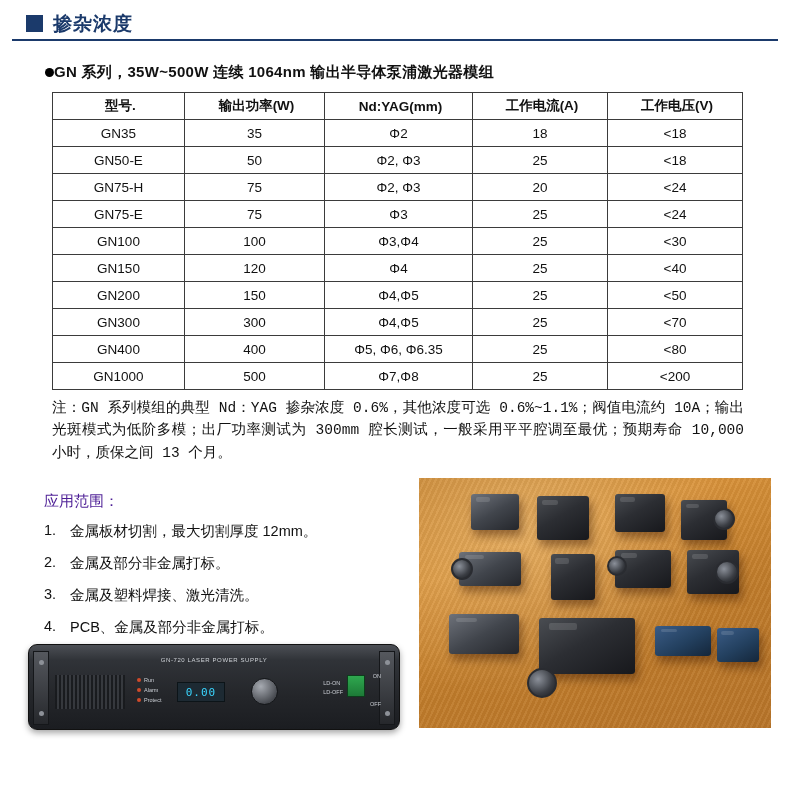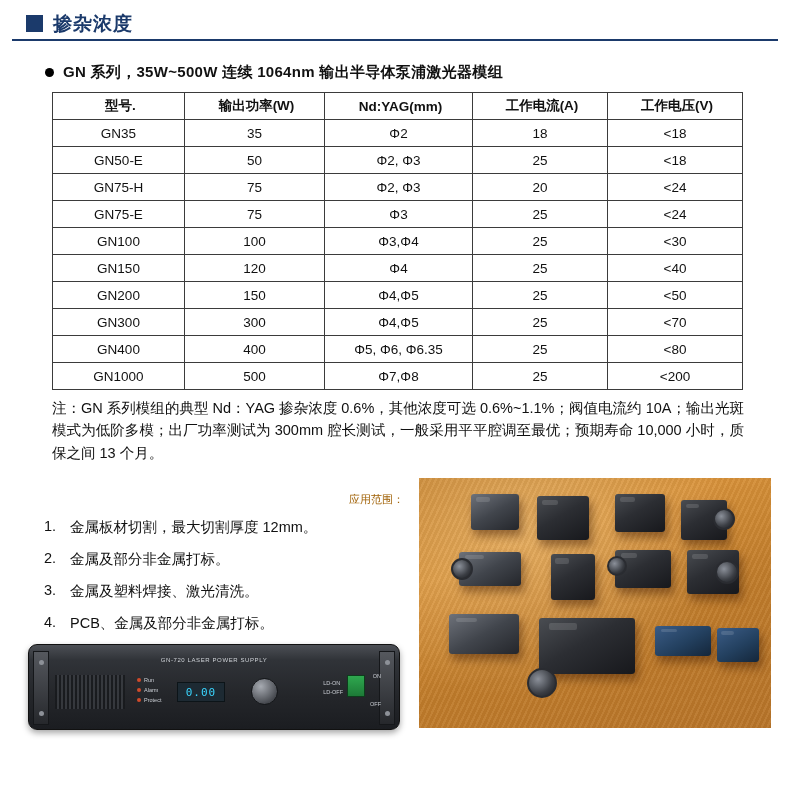--- a/index.html
+++ b/index.html
@@ -34,21 +34,20 @@
     font-weight: bold;
     color: #1b3a6b;
     letter-spacing: 1px;
     line-height: 1;
   }
 
   
   .section-title {
     display: flex;
     align-items: center;
-    gap: 9px;
     margin: 22px 0 10px 45px;
   }
   .bullet-dot {
     width: 9px;
     height: 9px;
     border-radius: 50%;
     background: #000;
     flex: 0 0 auto;
   }
   .section-title-text {
@@ -80,40 +79,40 @@
     padding-left: 6px;
   }
 
   
   .note {
     margin: 7px 46px 0 52px;
     font-size: 14.5px;
     line-height: 1.55;
     color: #111;
     text-align: justify;
+    font-family: Liberation Mono, monospace;
   }
 
   
   .lower {
     position: relative;
     margin-top: 14px;
     height: 300px;
   }
 
   .apps {
     position: absolute;
     left: 44px;
     top: 14px;
     width: 360px;
   }
   .apps-title {
-    font-size: 11px;
-    color: #a16207;
+    font-size: 15px;
+    color: #4c1d95;
     margin-bottom: 11px;
-    text-align: right;
   }
   .apps-list {
     list-style: none;
     margin: 0;
     padding: 0;
   }
   .apps-list li {
     font-size: 14.5px;
     color: #111;
     margin-bottom: 13px;

